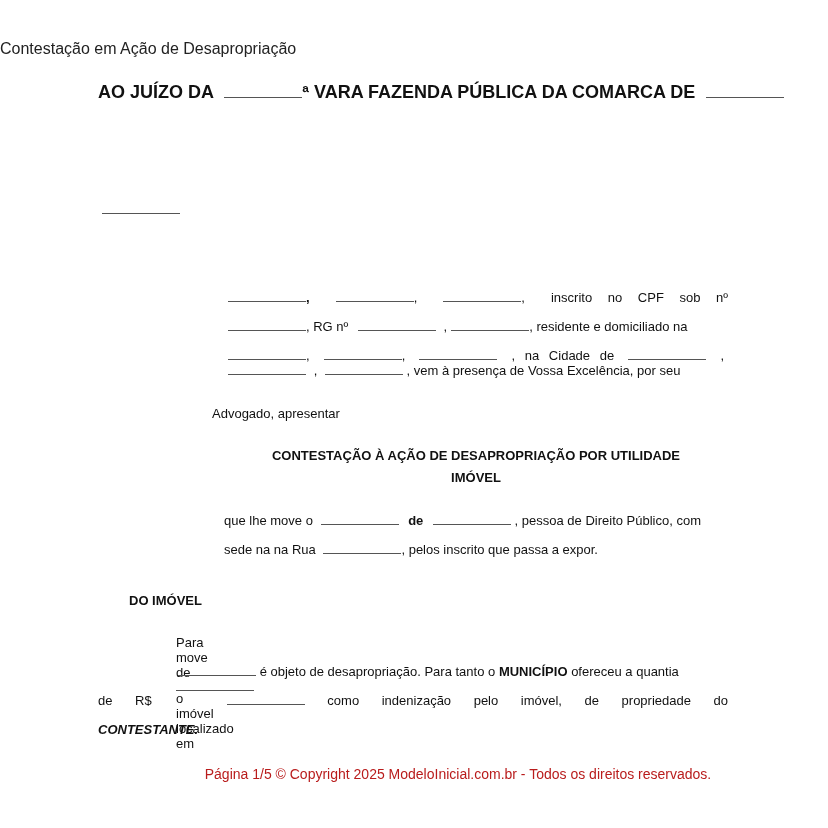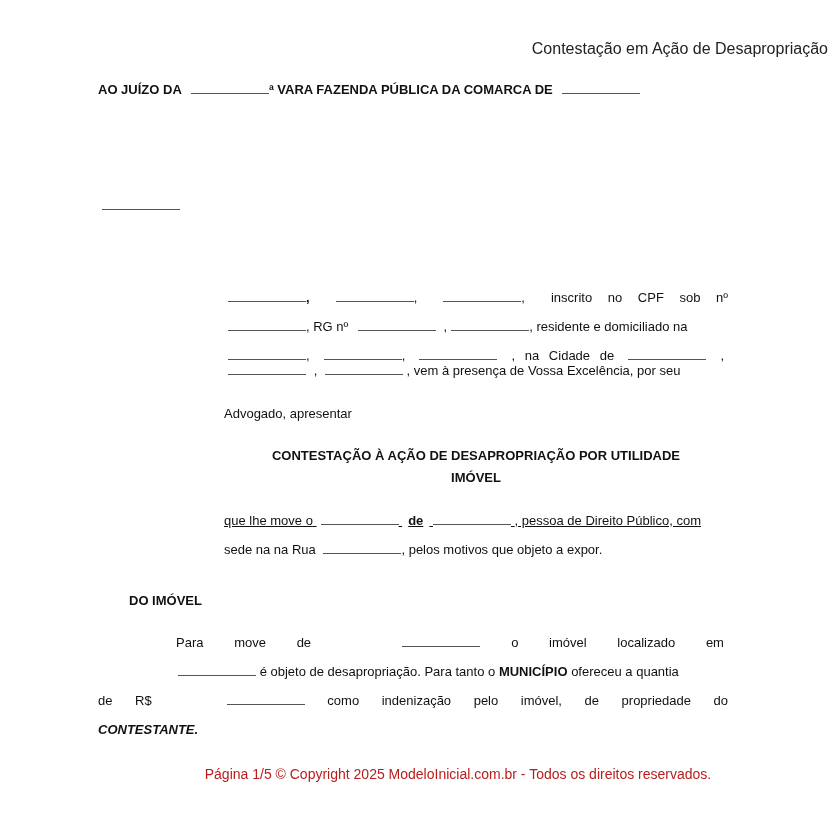--- a/index.html
+++ b/index.html
@@ -1,21 +1,21 @@
 <!DOCTYPE html>
 <html><head>
 <meta charset="utf-8">
 <style>
   html, body { margin: 0; padding: 0; background: #ffffff; }
   body { width: 828px; height: 828px; position: relative; overflow: hidden;
          font-family: "Liberation Sans", sans-serif; color: #111111; }
   .abs { position: absolute; white-space: nowrap; }
-  .title { left: 0; width: 828px; top: 40px; text-align: right; font-size: 16px; color: #222; }
+  .title { left: 0; width: 828px; top: 40px; text-align: left; font-size: 16px; color: #222; }
   .b { font-weight: bold; }
-  .fs13 { font-size: 13px; }
+  .fs13 { font-size: 18px; }
   .blank { display: inline-block; border-bottom: 1px solid #555; height: 10px; vertical-align: baseline; }
   .w80 { width: 78px; }
   .line { position: absolute; font-size: 13px; white-space: nowrap; }
   .just { display: flex; justify-content: space-between; align-items: baseline; }
   .center { text-align: center; }
   .footer { left: 0; width: 828px; top: 766px; text-align: center; font-size: 14px; color: #b91c1c; margin-left: 44px; }
 </style>
 </head>
 <body>
 
@@ -53,40 +53,40 @@
   <span>,</span>
 </div>
 
 <div class="line" style="left:228px; width:500px; top:363px;">
   <span class="blank w80"></span>
   <span style="margin:0 4px;">,</span>
   <span class="blank w80"></span>
   <span>, vem à presença de Vossa Excelência, por seu</span>
 </div>
 
-<div class="line" style="left:224px; top:406px;">Advogado, apresentar</div>
+<div class="line" style="left:212px; top:406px;">Advogado, apresentar</div>
 
 <div class="line b center" style="left:224px; width:504px; top:448px;">CONTESTAÇÃO À AÇÃO DE DESAPROPRIAÇÃO POR UTILIDADE</div>
 <div class="line b center" style="left:224px; width:504px; top:470px;">IMÓVEL</div>
 
-<div class="line" style="left:224px; width:504px; top:513px;text-decoration:underline;">
+<div class="line" style="left:224px; width:504px; top:513px;">
   <span>que lhe move o</span>
   <span class="blank w80" style="margin-left:4px;"></span>
   <span class="b" style="margin:0 6px;">de</span>
   <span class="blank w80"></span>
   <span>, pessoa de Direito Público, com</span>
 </div>
 <div class="line" style="left:224px; width:504px; top:542px;">
   <span>sede na na Rua</span>
-  <span class="blank w80" style="margin-left:4px;"></span><span>, pelos motivos que objeto a expor.</span>
+  <span class="blank w80" style="margin-left:4px;"></span><span>, pelos inscrito que passa a expor.</span>
 </div>
 
 <div class="line b" style="left:98px; top:593px;padding-left:31px;">DO IMÓVEL</div>
 
-<div class="line just" style="left:176px; width:548px; top:635px;">
+<div class="line just" style="left:176px; width:548px; top:635px;flex-direction:column;">
   <span>Para</span>
   <span>move</span>
   <span>de</span>
   <span style="width:30px;"></span>
   <span class="blank w80"></span>
   <span>o</span>
   <span>imóvel</span>
   <span>localizado</span>
   <span>em</span>
 </div>

